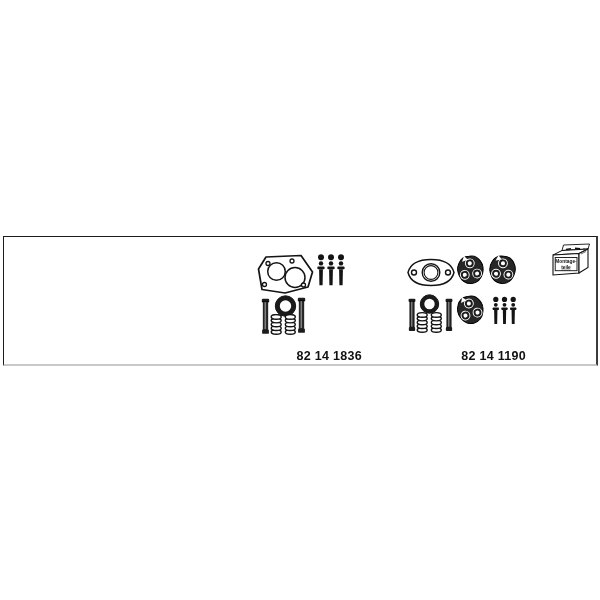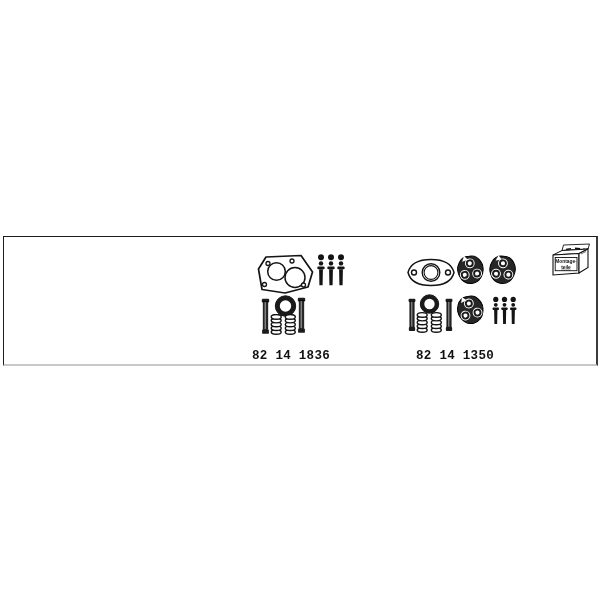--- a/index.html
+++ b/index.html
@@ -11,24 +11,23 @@
     position:absolute; left:3px; top:236px; width:592px; height:127px;
     background:#ffffff;
     border-top:1px solid #1c1c1c;
     border-left:1px solid #1c1c1c;
     border-right:2px solid #3c3c3c;
     border-bottom:2px solid #c8c8c8;
   }
   .part { position:absolute; }
   .part svg { display:block; width:100%; height:100%; }
   .part-number {
-    position:absolute; width:110px; text-align:left;
+    position:absolute; width:110px; text-align:right;
     font-weight:bold; font-size:12.5px; letter-spacing:0.3px; color:#111;
     white-space:nowrap;
-    font-family:Liberation Mono, monospace;
   }
   .rot-n6  { transform:rotate(-6deg); }
   .rot-p4  { transform:rotate(4deg); }
   .rot-n14 { transform:rotate(-14deg); }
 </style>
 </head>
 <body>
 
 <div class="stage">
   <div class="kits-panel">
@@ -219,21 +218,21 @@
             <rect x="1.9" y="12.6" width="7.2" height="2.7" rx="0.8"></rect>
             <rect x="11.9" y="12.6" width="7.2" height="2.7" rx="0.8"></rect>
             <rect x="21.9" y="12.6" width="7.2" height="2.7" rx="0.8"></rect>
             <path d="M3.6,15.3 h3.8 l-0.3,16 h-3.2 Z"></path>
             <path d="M13.6,15.3 h3.8 l-0.3,16 h-3.2 Z"></path>
             <path d="M23.6,15.3 h3.8 l-0.3,16 h-3.2 Z"></path>
           </g>
         </svg>
       </div>
 
-      <div class="part-number" style="left:412px; top:112px;">82 14 1350</div>
+      <div class="part-number" style="left:412px; top:112px;">82 14 1190</div>
     </div>
 
     <div class="part" style="left:544px; top:5px; width:43px; height:41px;">
       <svg viewBox="0 0 43 41">
 
         <polygon points="14,8.5 40,7 41.5,2 15.5,3" fill="#fff" stroke="#111" stroke-width="0.9"></polygon>
 
         <g fill="#111">
           <circle cx="16.5" cy="10" r="1.5"></circle>
             <circle cx="20.5" cy="9.5" r="1.5"></circle>

